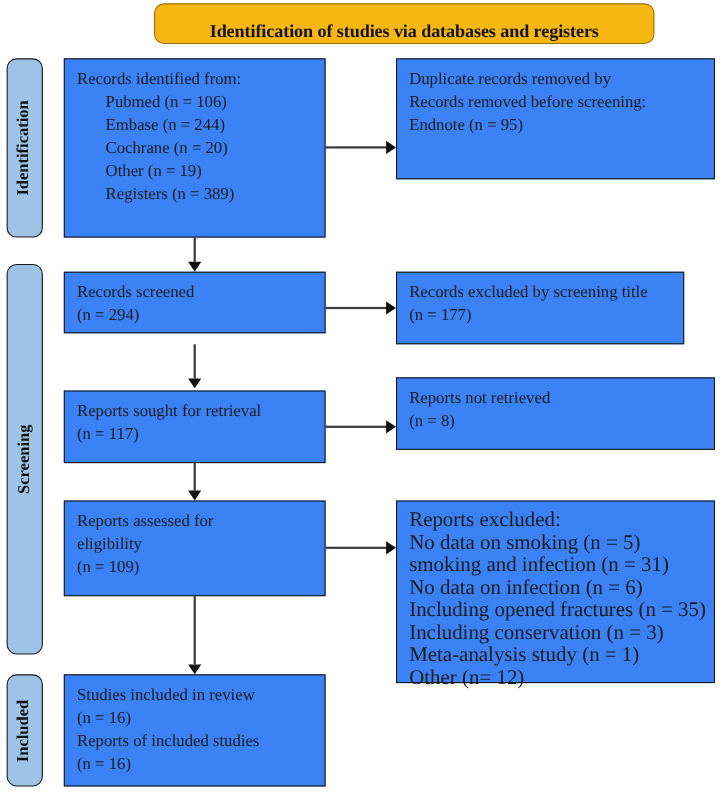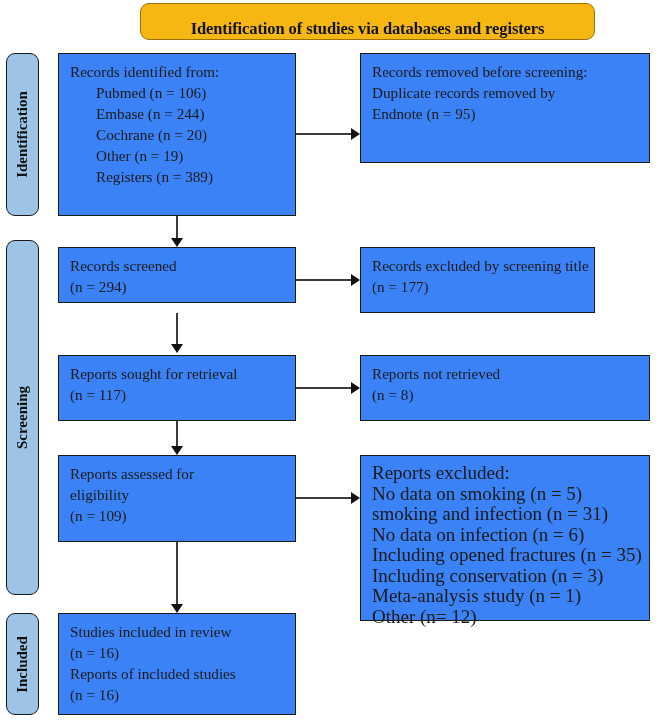--- a/index.html
+++ b/index.html
@@ -69,22 +69,22 @@
 
   
   #box-records-identified{left:58px;top:53px;width:238px;height:163px;}
   #box-records-screened{left:58px;top:247px;width:238px;height:56px;}
   #box-reports-sought{left:58px;top:355px;width:238px;height:66px;}
   #box-reports-assessed{left:58px;top:455px;width:238px;height:87px;}
   #box-studies-included{left:58px;top:613px;width:238px;height:102px;}
 
   
   #box-records-removed{left:360px;top:53px;width:290px;height:110px;}
-  #box-records-excluded{left:360px;top:247px;width:235px;height:66px;}
-  #box-reports-not-retrieved{left:360px;top:355px;width:290px;height:66px;}
+  #box-records-excluded{left:360px;top:247px;width:262px;height:66px;}
+  #box-reports-not-retrieved{left:360px;top:343px;width:290px;height:66px;}
   #box-reports-excluded{left:360px;top:455px;width:290px;height:166px;}
 
   #box-reports-excluded .line{line-height:20.5px;font-size:19px;}
 
   
   .vline{
     position:absolute;
     width:1.6px;
     background:#3a3a3a;
   }
@@ -173,22 +173,22 @@
   </div>
 
   <div class="box" id="box-studies-included">
     <div class="line">Studies included in review</div>
     <div class="line">(n = 16)</div>
     <div class="line">Reports of included studies</div>
     <div class="line">(n = 16)</div>
   </div>
 
   <div class="box" id="box-records-removed">
+    <div class="line">Duplicate records removed by</div>
     <div class="line">Records removed before screening:</div>
-    <div class="line">Duplicate records removed by</div>
     <div class="line">Endnote (n = 95)</div>
   </div>
 
   <div class="box" id="box-records-excluded">
     <div class="line">Records excluded by screening title</div>
     <div class="line">(n = 177)</div>
   </div>
 
   <div class="box" id="box-reports-not-retrieved">
     <div class="line">Reports not retrieved</div>

